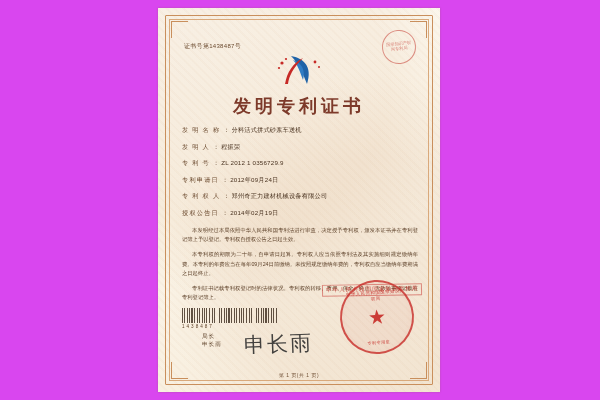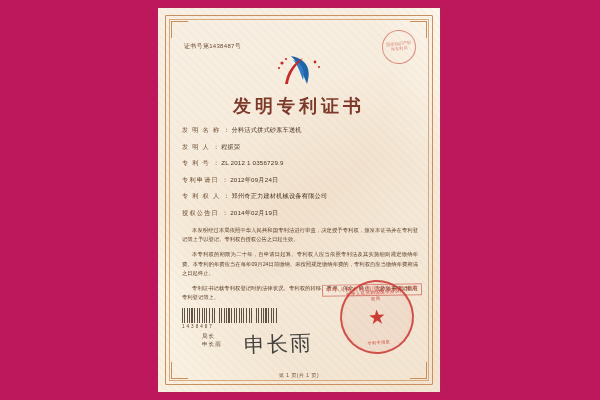--- a/index.html
+++ b/index.html
@@ -9,21 +9,21 @@
     width: 600px;
     height: 400px;
     overflow: hidden;
     font-family: "Liberation Sans", sans-serif;
   }
 
   #stage {
     position: relative;
     width: 600px;
     height: 400px;
-    background: #be185d;
+    background: #d946ef;
   }
 
   
   #certificate {
     position: absolute;
     left: 158px;
     top: 8px;
     width: 282px;
     height: 384px;
     background: linear-gradient(160deg, #fdfaf3 0%, #fbf5e9 40%, #f7eddc 100%);

